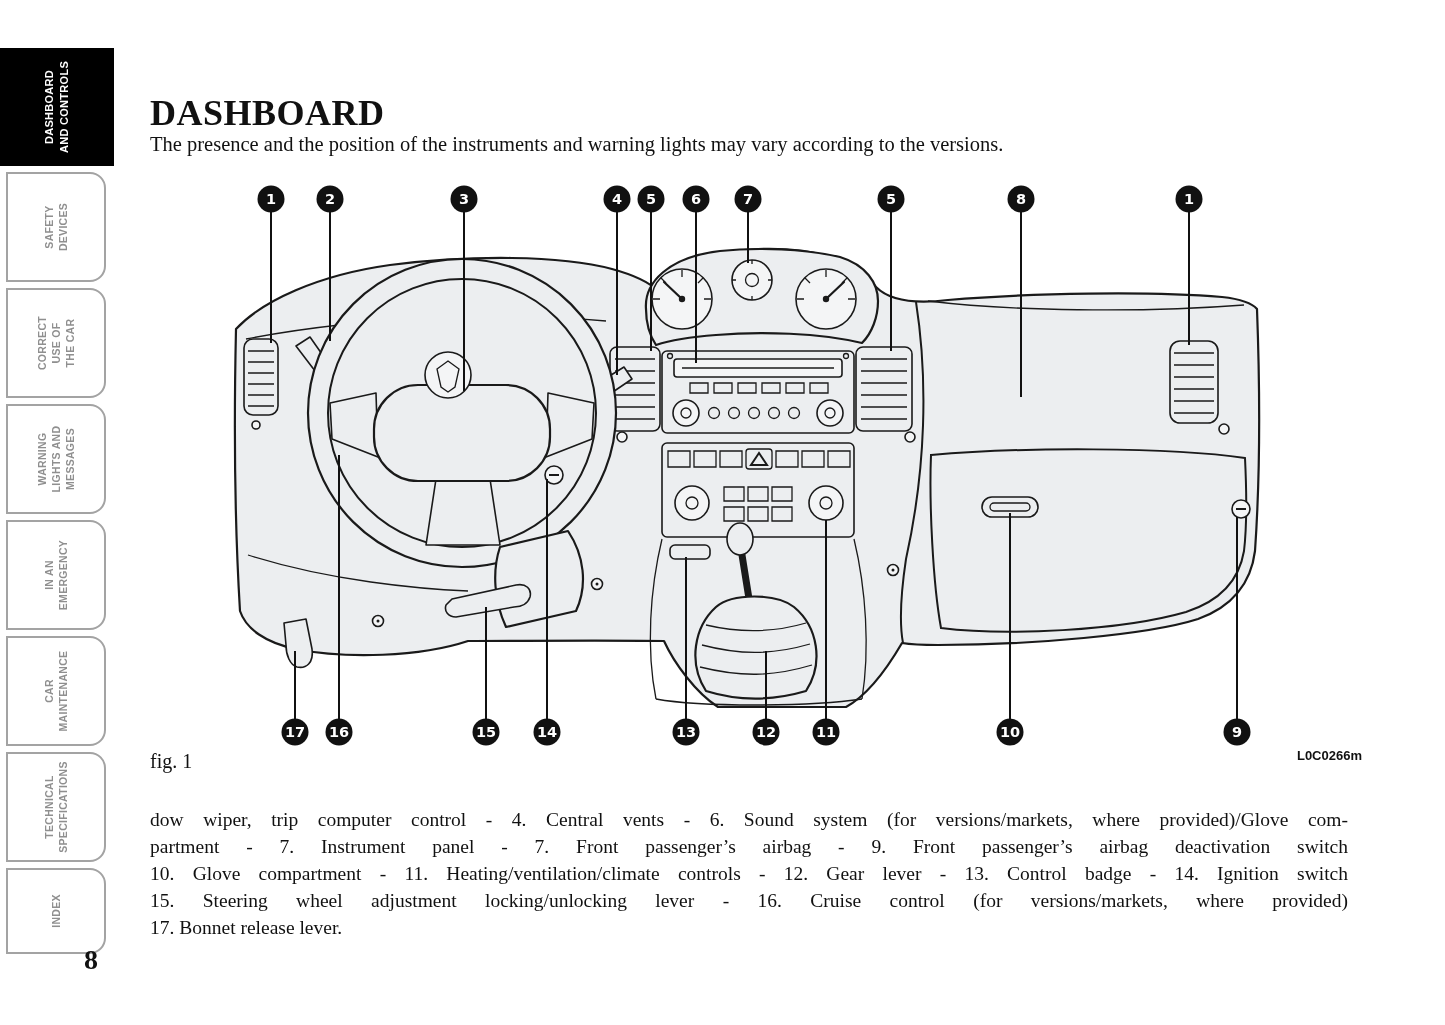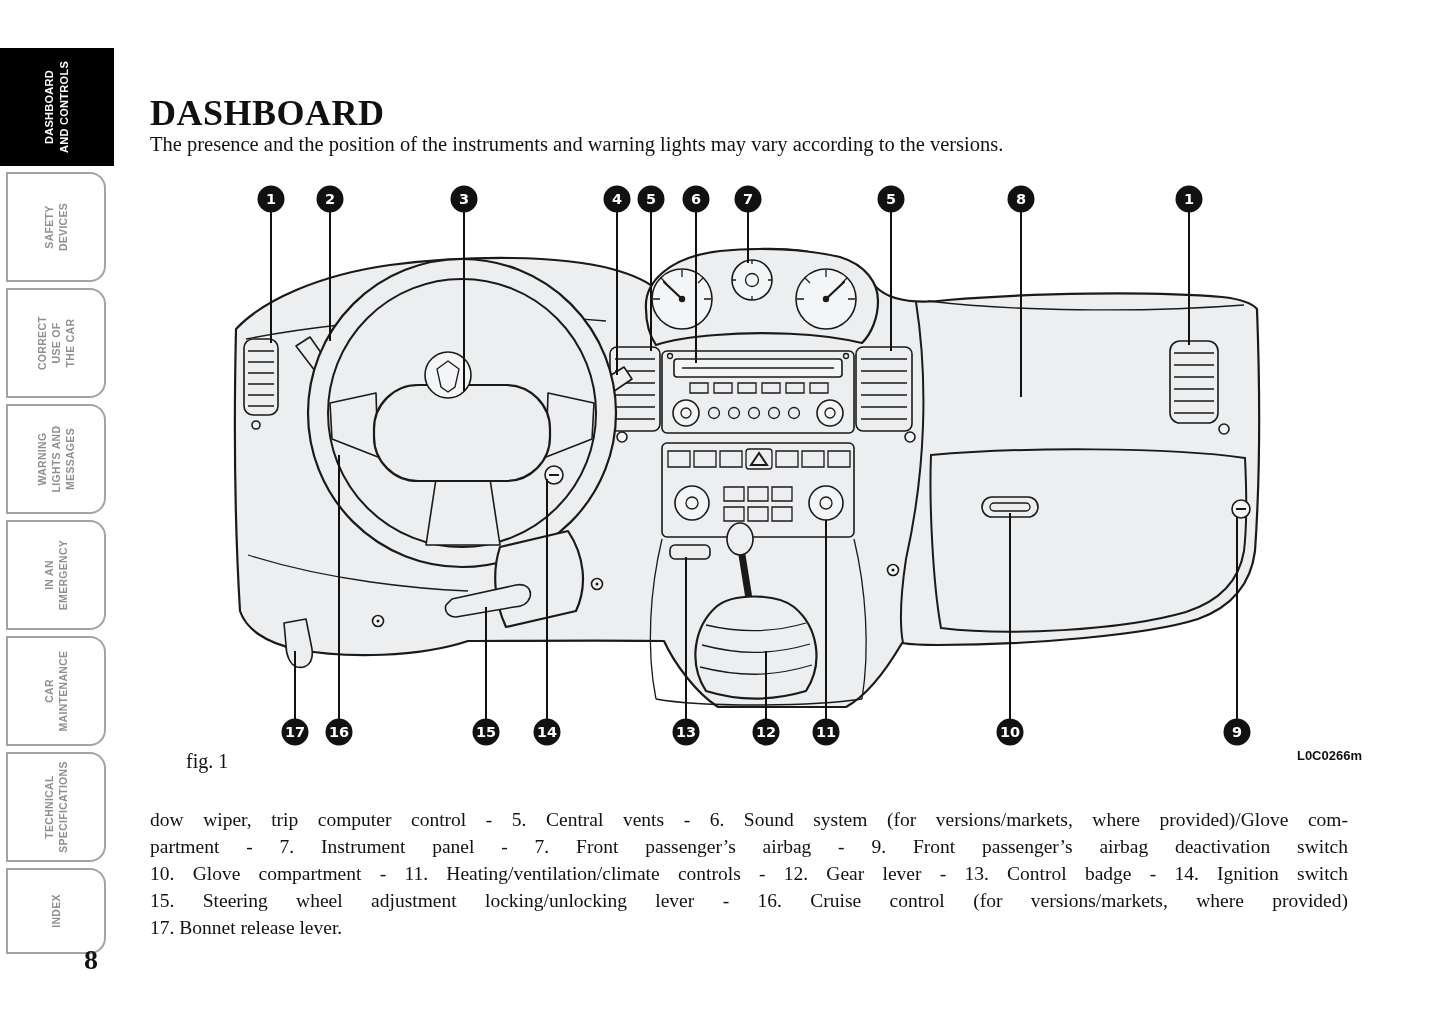--- a/index.html
+++ b/index.html
@@ -17,21 +17,21 @@
        font-family:"Liberation Sans",sans-serif;font-weight:700;
        font-size:10.5px;line-height:1.35;letter-spacing:.3px;color:#8f8f8f;}
   .tab.active .tab-label{color:#fff;font-size:11px;}
 
   
   .title{position:absolute;left:150px;top:44px;font-size:36px;font-weight:700;
          letter-spacing:.5px;margin-top:48px;}
   .intro{position:absolute;left:150px;top:112px;width:1210px;font-size:20.5px;font-family:Liberation Serif, serif;}
   .figure{position:absolute;left:215px;top:183px;width:1160px;height:592px;}
   .figure svg{display:block;width:100%;height:100%;}
-  .fig-label{position:absolute;left:150px;top:750px;font-size:20px;margin-left:36px;}
+  .fig-label{position:absolute;left:150px;top:750px;font-size:20px;}
   .fig-code{position:absolute;left:1262px;top:748px;width:100px;text-align:right;
             font-family:"Liberation Sans",sans-serif;font-weight:700;font-size:13px;}
   .caption{position:absolute;left:150px;top:806px;width:1198px;
            font-size:19.5px;line-height:27px;}
   .caption-line{text-align:justify;text-align-last:justify;}
   .caption-line.last{text-align-last:left;}
   .page-num{position:absolute;left:84px;top:944px;font-size:28px;font-weight:700;}
 
   
   .panel{fill:#eceef0;stroke:#1a1a1a;stroke-width:2.2;stroke-linejoin:round;}
@@ -318,20 +318,20 @@
             <circle cx="1237" cy="733" r="13.5" class="callout-circle"></circle>
             <text x="1237" y="738" class="callout-num">9</text>
           </g>
         </g>
     </svg>
   </div>
 
   <div class="fig-label">fig. 1</div>
   <div class="fig-code">L0C0266m</div>
   <div class="caption">
-      <div class="caption-line">dow wiper, trip computer control - 5. Central vents - 6. Sound system (for versions/markets, where provided)/Glove com-</div>
+      <div class="caption-line">dow wiper, trip computer control - 4. Central vents - 6. Sound system (for versions/markets, where provided)/Glove com-</div>
       <div class="caption-line">partment - 7. Instrument panel - 7. Front passenger’s airbag - 9. Front passenger’s airbag deactivation switch</div>
       <div class="caption-line">10. Glove compartment - 11. Heating/ventilation/climate controls - 12. Gear lever - 13. Control badge - 14. Ignition switch</div>
       <div class="caption-line">15. Steering wheel adjustment locking/unlocking lever - 16. Cruise control (for versions/markets, where provided)</div>
       <div class="caption-line last">17. Bonnet release lever.</div>
     </div>
   <div class="page-num">8</div>
 </div>
 
 </body></html>

